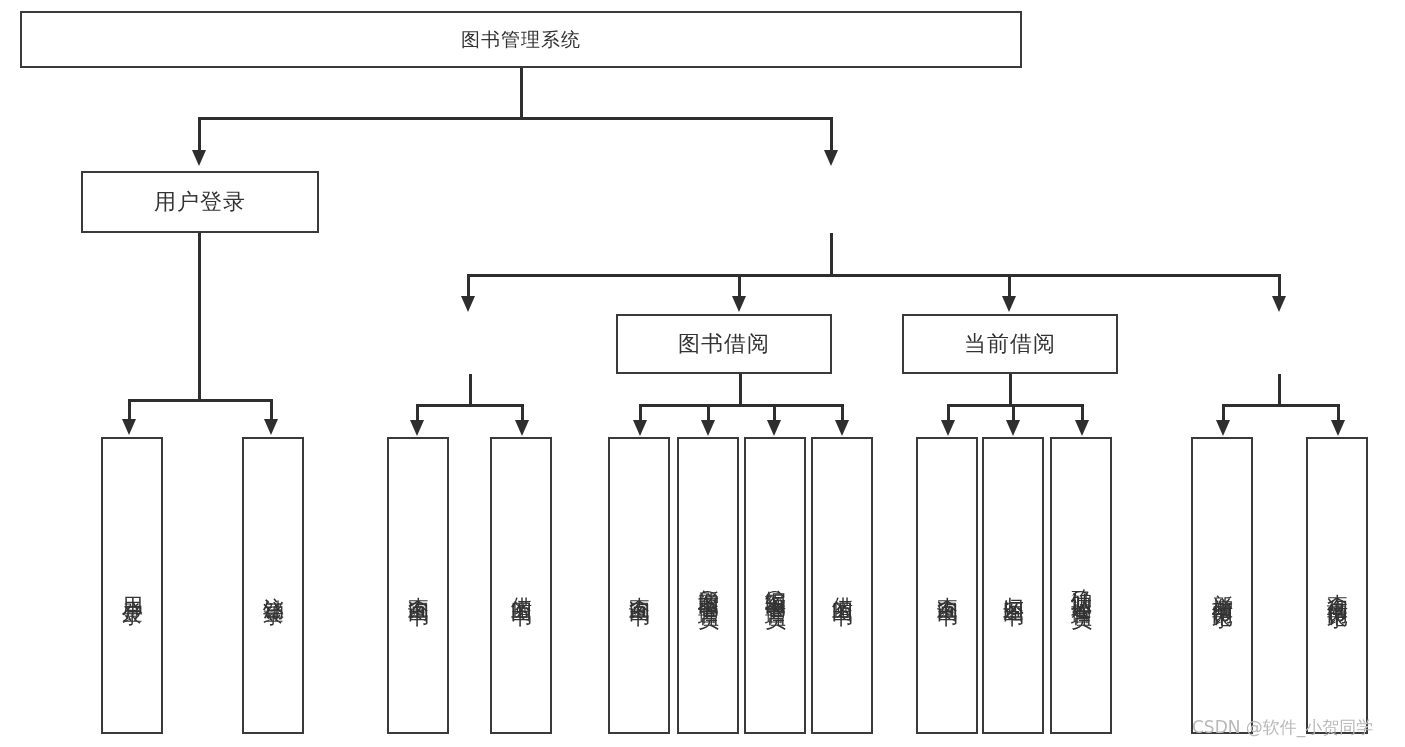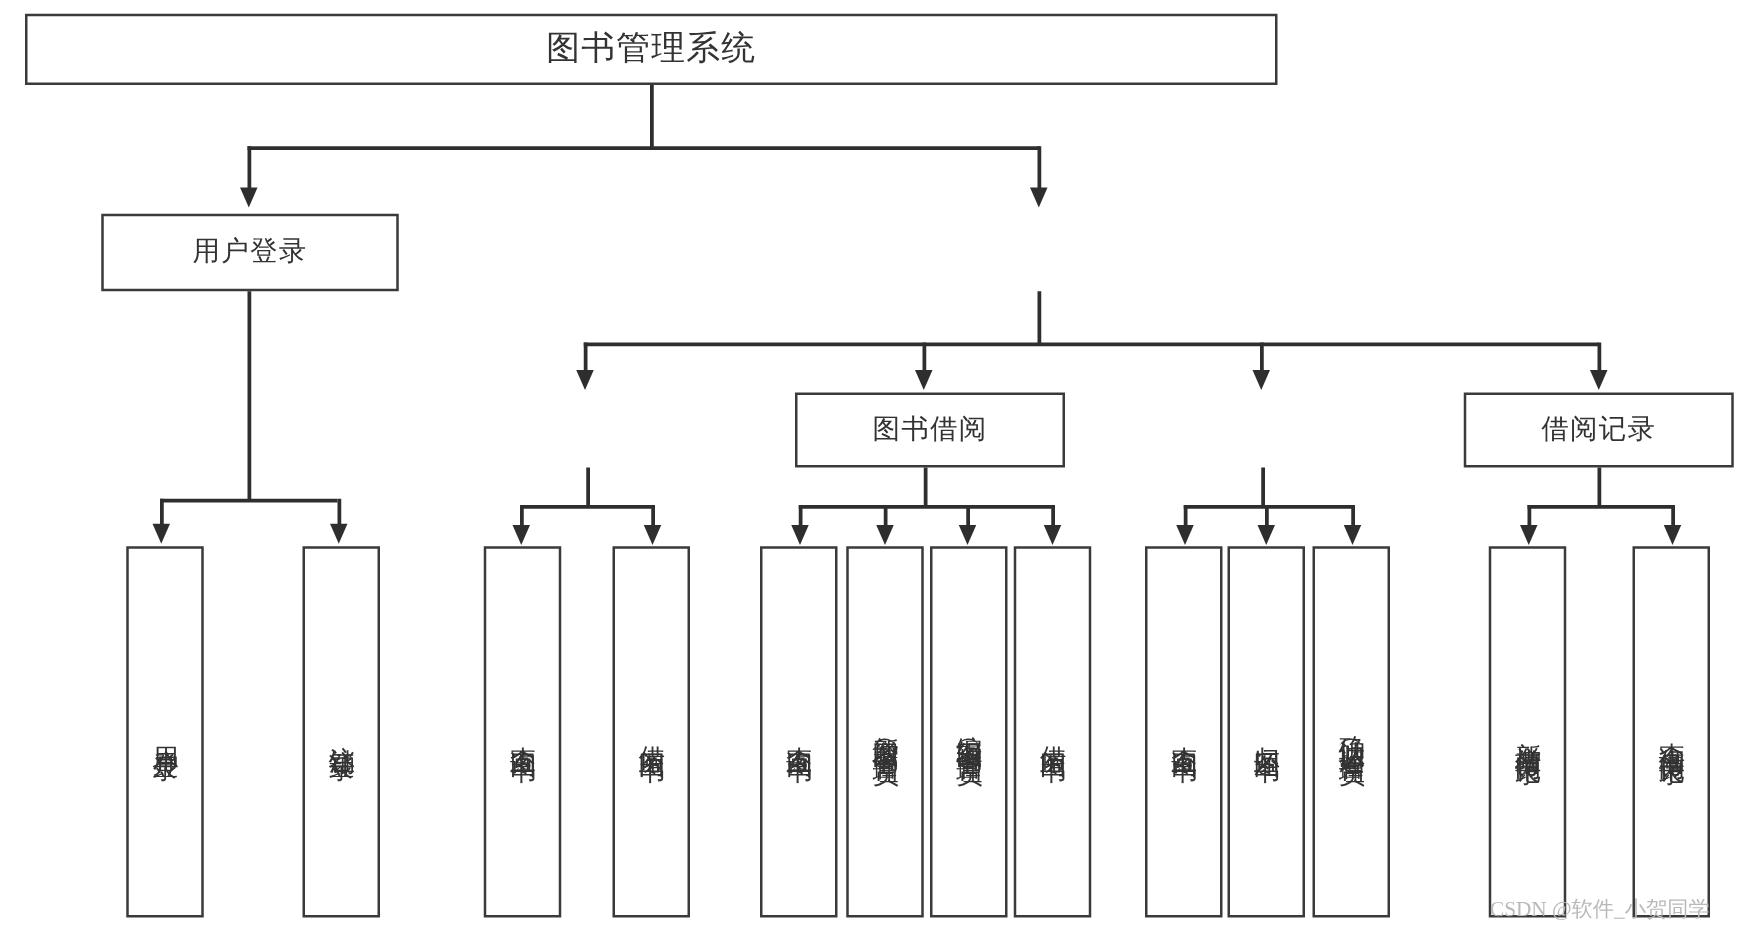--- a/index.html
+++ b/index.html
@@ -30,21 +30,21 @@
   .node .label {
     display: block;
     white-space: nowrap;
     line-height: 1.05;
   }
   
   .node.h .label {
     font-size: 22px;
     letter-spacing: 1px;
   }
-  .node.root .label { font-size: 27px; }
+  .node.root .label { font-size: 19px; }
   
   .node.v {
     align-items: center;
     justify-content: center;
   }
   .node.v .label {
     writing-mode: vertical-rl;
     text-orientation: upright;
     font-size: 21px;
     letter-spacing: 3px;
@@ -107,25 +107,25 @@
   <div class="edge horz" style="left:467px; top:274px; width:812px;"></div>
   <div class="edge vert" style="left:467px; top:274px; height:25px;"></div>
   <div class="arrow" style="left:461px; top:296px;"></div>
   <div class="edge vert" style="left:738px; top:274px; height:25px;"></div>
   <div class="arrow" style="left:732px; top:296px;"></div>
   <div class="edge vert" style="left:1008px; top:274px; height:25px;"></div>
   <div class="arrow" style="left:1002px; top:296px;"></div>
   <div class="edge vert" style="left:1278px; top:274px; height:25px;"></div>
   <div class="arrow" style="left:1272px; top:296px;"></div>
 
-  <div class="node h" style="left:636px; top:314px; width:216px; height:60px;">
+  <div class="node h" style="left:616px; top:314px; width:216px; height:60px;">
     <span class="label">图书借阅</span>
   </div>
-  <div class="node h" style="left:1171px; top:314px; width:216px; height:60px;">
-    <span class="label">借阅记录</span>
+  <div class="node h" style="left:902px; top:314px; width:216px; height:60px;">
+    <span class="label">当前借阅</span>
   </div>
 
   <div class="edge vert" style="left:469px; top:374px; height:31px;"></div>
   <div class="edge horz" style="left:416px; top:404px; width:106px;"></div>
   <div class="edge vert" style="left:416px; top:404px; height:18px;"></div>
   <div class="arrow" style="left:410px; top:420px;"></div>
   <div class="edge vert" style="left:521px; top:404px; height:18px;"></div>
   <div class="arrow" style="left:515px; top:420px;"></div>
 
   <div class="edge vert" style="left:739px; top:374px; height:31px;"></div>
@@ -192,15 +192,15 @@
     <span class="label">确认归还（管理员）</span>
   </div>
 
   <div class="node v" style="left:1191px; top:437px; width:62px; height:297px;">
     <span class="label">新增借阅记录</span>
   </div>
   <div class="node v" style="left:1306px; top:437px; width:62px; height:297px;">
     <span class="label">查询借阅记录</span>
   </div>
 
-  <div id="watermark" style="left:1192px; top:716px;font-family:Liberation Serif, serif;">CSDN @软件_小贺同学</div>
+  <div id="watermark" style="left:1192px; top:716px;">CSDN @软件_小贺同学</div>
 
 </div>
 
 </body></html>

